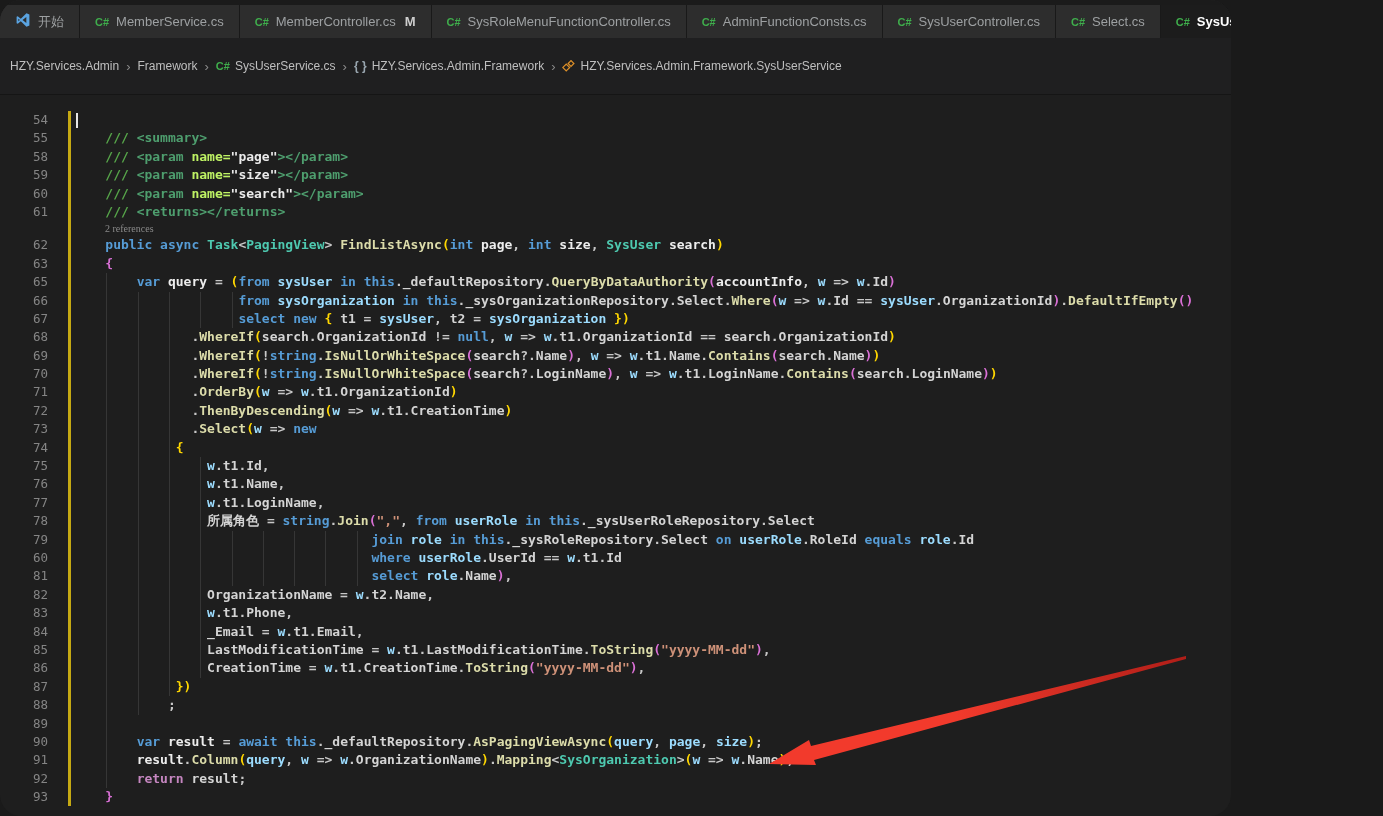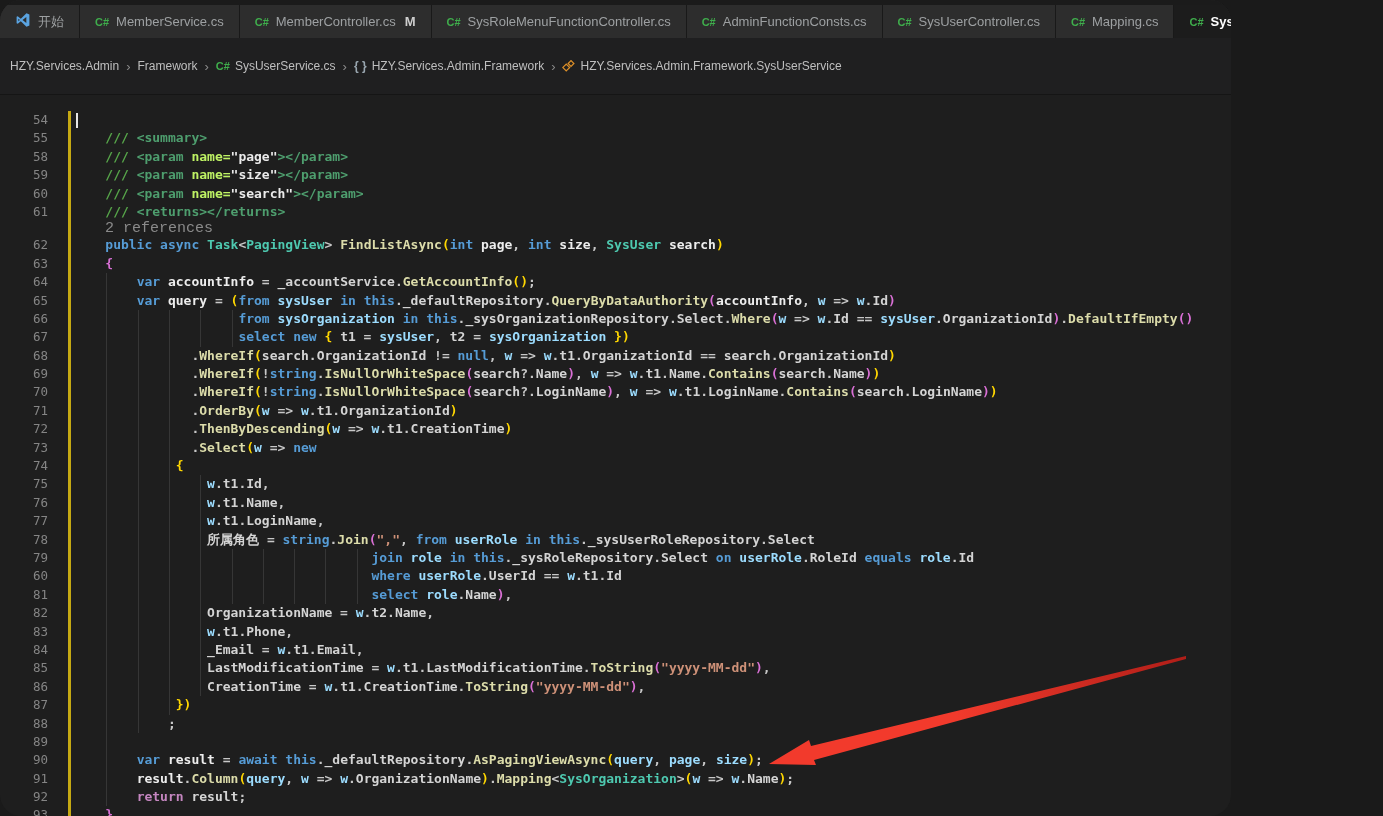--- a/index.html
+++ b/index.html
@@ -27,21 +27,21 @@
   .editor{position:relative;padding-top:16px;font-family:"DejaVu Sans Mono",monospace;
           font-size:13px;color:#D4D4D4;}
   .row{display:flex;height:18.4px;line-height:18.4px;}
   .num{width:48px;text-align:right;color:#858585;font-size:12.5px;flex:none;}
   .chg{width:26px;flex:none;position:relative;}
   .chg.mod::before{content:"";position:absolute;left:20px;top:0;bottom:0;width:3px;background:#C5A913;}
   .code{white-space:pre;position:relative;flex:1;font-weight:600;}
   .gd{position:absolute;top:0;bottom:0;width:1px;background:#363636;}
   .cursor{position:absolute;left:2px;top:2px;width:2px;height:15px;background:#E6E6E6;}
   .lensrow{height:15px;line-height:15px;}
-  .lens{font-family:Liberation Mono, monospace;font-size:15px;color:#8A8A8A;margin-left:31px;}
+  .lens{font-family:Liberation Serif, serif;font-size:10px;color:#8A8A8A;margin-left:31px;}
   
   .tk-k{color:#569CD6;} .tk-c{color:#C586C0;} .tk-m{color:#DCDCAA;} .tk-t{color:#4EC9B0;}
   .tk-v{color:#9CDCFE;} .tk-b{color:#EDEDED;font-weight:bold;} .tk-s{color:#CE9178;}
   .tk-d{color:#57A64A;} .tk-d2{color:#57A64A;} .tk-g{color:#4E9E6E;} .tk-an{color:#bef264;}
   .tk-w{color:#EAEAEA;font-weight:bold;} .tk-p{color:#C8C8C8;} .tk-o{color:#C8C8C8;}
   .tk-id{color:#D4D4D4;} .tk-br1{color:#FFD700;} .tk-br2{color:#DA70D6;}
   .arrow-svg{position:absolute;left:0;top:0;pointer-events:none;}
 </style>
 </head>
 <body>
@@ -70,21 +70,21 @@
       <div class="tab">
         <span class="bicon csicon">C#</span>
         <span>AdminFunctionConsts.cs</span>
       </div>
       <div class="tab">
         <span class="bicon csicon">C#</span>
         <span>SysUserController.cs</span>
       </div>
       <div class="tab">
         <span class="bicon csicon">C#</span>
-        <span>Mapping.cs</span>
+        <span>Select.cs</span>
       </div>
       <div class="tab active">
         <span class="bicon csicon">C#</span>
         <span>SysUserService.cs</span>
         <span class="close">×</span>
       </div>
       <div class="tab partial">
         <span class="bicon pbrace">{</span>
       </div>
     </div>
@@ -157,25 +157,20 @@
       </div>
       <div class="row">
         <span class="num">62</span>
         <span class="chg mod"></span>
         <div class="code">    <span class="tk-k">public </span><span class="tk-k">async </span><span class="tk-t">Task</span><span class="tk-p">&lt;</span><span class="tk-t">PagingView</span><span class="tk-p">&gt; </span><span class="tk-m">FindListAsync</span><span class="tk-br1">(</span><span class="tk-k">int </span><span class="tk-b">page</span><span class="tk-p">, </span><span class="tk-k">int </span><span class="tk-b">size</span><span class="tk-p">, </span><span class="tk-t">SysUser </span><span class="tk-b">search</span><span class="tk-br1">)</span></div>
       </div>
       <div class="row">
         <span class="num">63</span>
         <span class="chg mod"></span>
         <div class="code">    <span class="tk-br2">{</span></div>
-      </div>
-      <div class="row">
-        <span class="num">64</span>
-        <span class="chg mod"></span>
-        <div class="code"><i class="gd" style="left: calc(4ch + 1px);"></i>        <span class="tk-k">var </span><span class="tk-b">accountInfo</span><span class="tk-o"> = </span><span class="tk-id">_accountService</span><span class="tk-p">.</span><span class="tk-m">GetAccountInfo</span><span class="tk-br1">()</span><span class="tk-p">;</span></div>
       </div>
       <div class="row">
         <span class="num">65</span>
         <span class="chg mod"></span>
         <div class="code"><i class="gd" style="left: calc(4ch + 1px);"></i>        <span class="tk-k">var </span><span class="tk-b">query</span><span class="tk-o"> = </span><span class="tk-br1">(</span><span class="tk-k">from </span><span class="tk-v">sysUser</span><span class="tk-k"> in </span><span class="tk-k">this</span><span class="tk-p">.</span><span class="tk-id">_defaultRepository</span><span class="tk-p">.</span><span class="tk-m">QueryByDataAuthority</span><span class="tk-br2">(</span><span class="tk-b">accountInfo</span><span class="tk-p">, </span><span class="tk-v">w</span><span class="tk-o"> =&gt; </span><span class="tk-v">w</span><span class="tk-p">.</span><span class="tk-id">Id</span><span class="tk-br2">)</span></div>
       </div>
       <div class="row">
         <span class="num">66</span>
         <span class="chg mod"></span>
         <div class="code"><i class="gd" style="left: calc(4ch + 1px);"></i><i class="gd" style="left: calc(8ch + 1px);"></i><i class="gd" style="left: calc(12ch + 1px);"></i><i class="gd" style="left: calc(16ch + 1px);"></i><i class="gd" style="left: calc(20ch + 1px);"></i>                     <span class="tk-k">from </span><span class="tk-v">sysOrganization</span><span class="tk-k"> in </span><span class="tk-k">this</span><span class="tk-p">.</span><span class="tk-id">_sysOrganizationRepository</span><span class="tk-p">.</span><span class="tk-id">Select</span><span class="tk-p">.</span><span class="tk-m">Where</span><span class="tk-br2">(</span><span class="tk-v">w</span><span class="tk-o"> =&gt; </span><span class="tk-v">w</span><span class="tk-p">.</span><span class="tk-id">Id</span><span class="tk-o"> == </span><span class="tk-v">sysUser</span><span class="tk-p">.</span><span class="tk-id">OrganizationId</span><span class="tk-br2">)</span><span class="tk-p">.</span><span class="tk-m">DefaultIfEmpty</span><span class="tk-br2">()</span></div>

